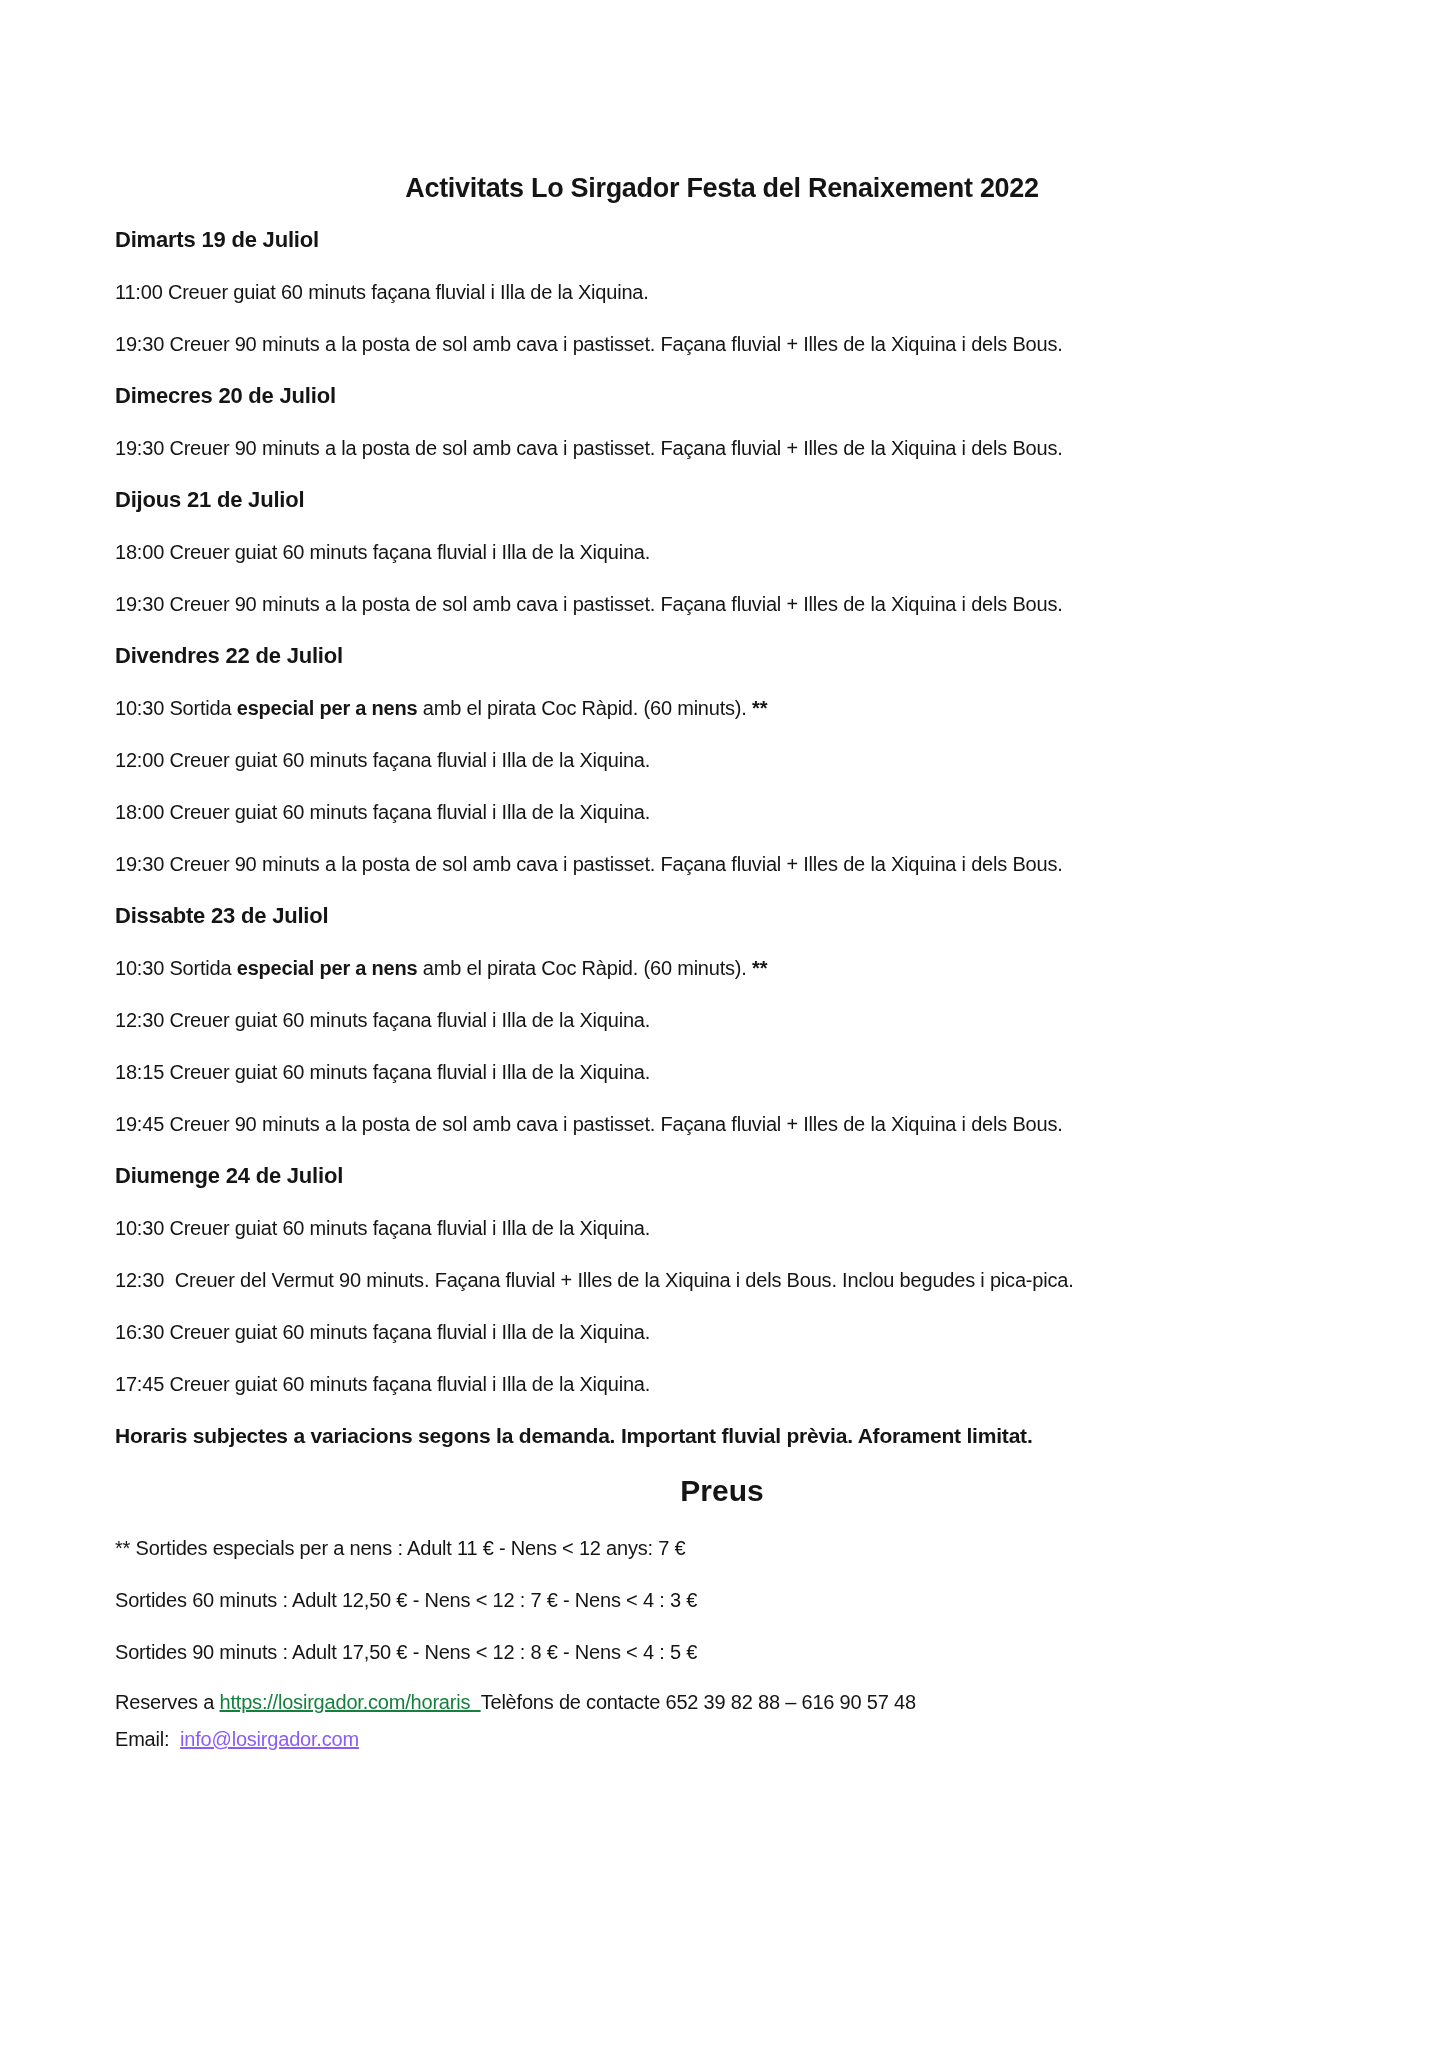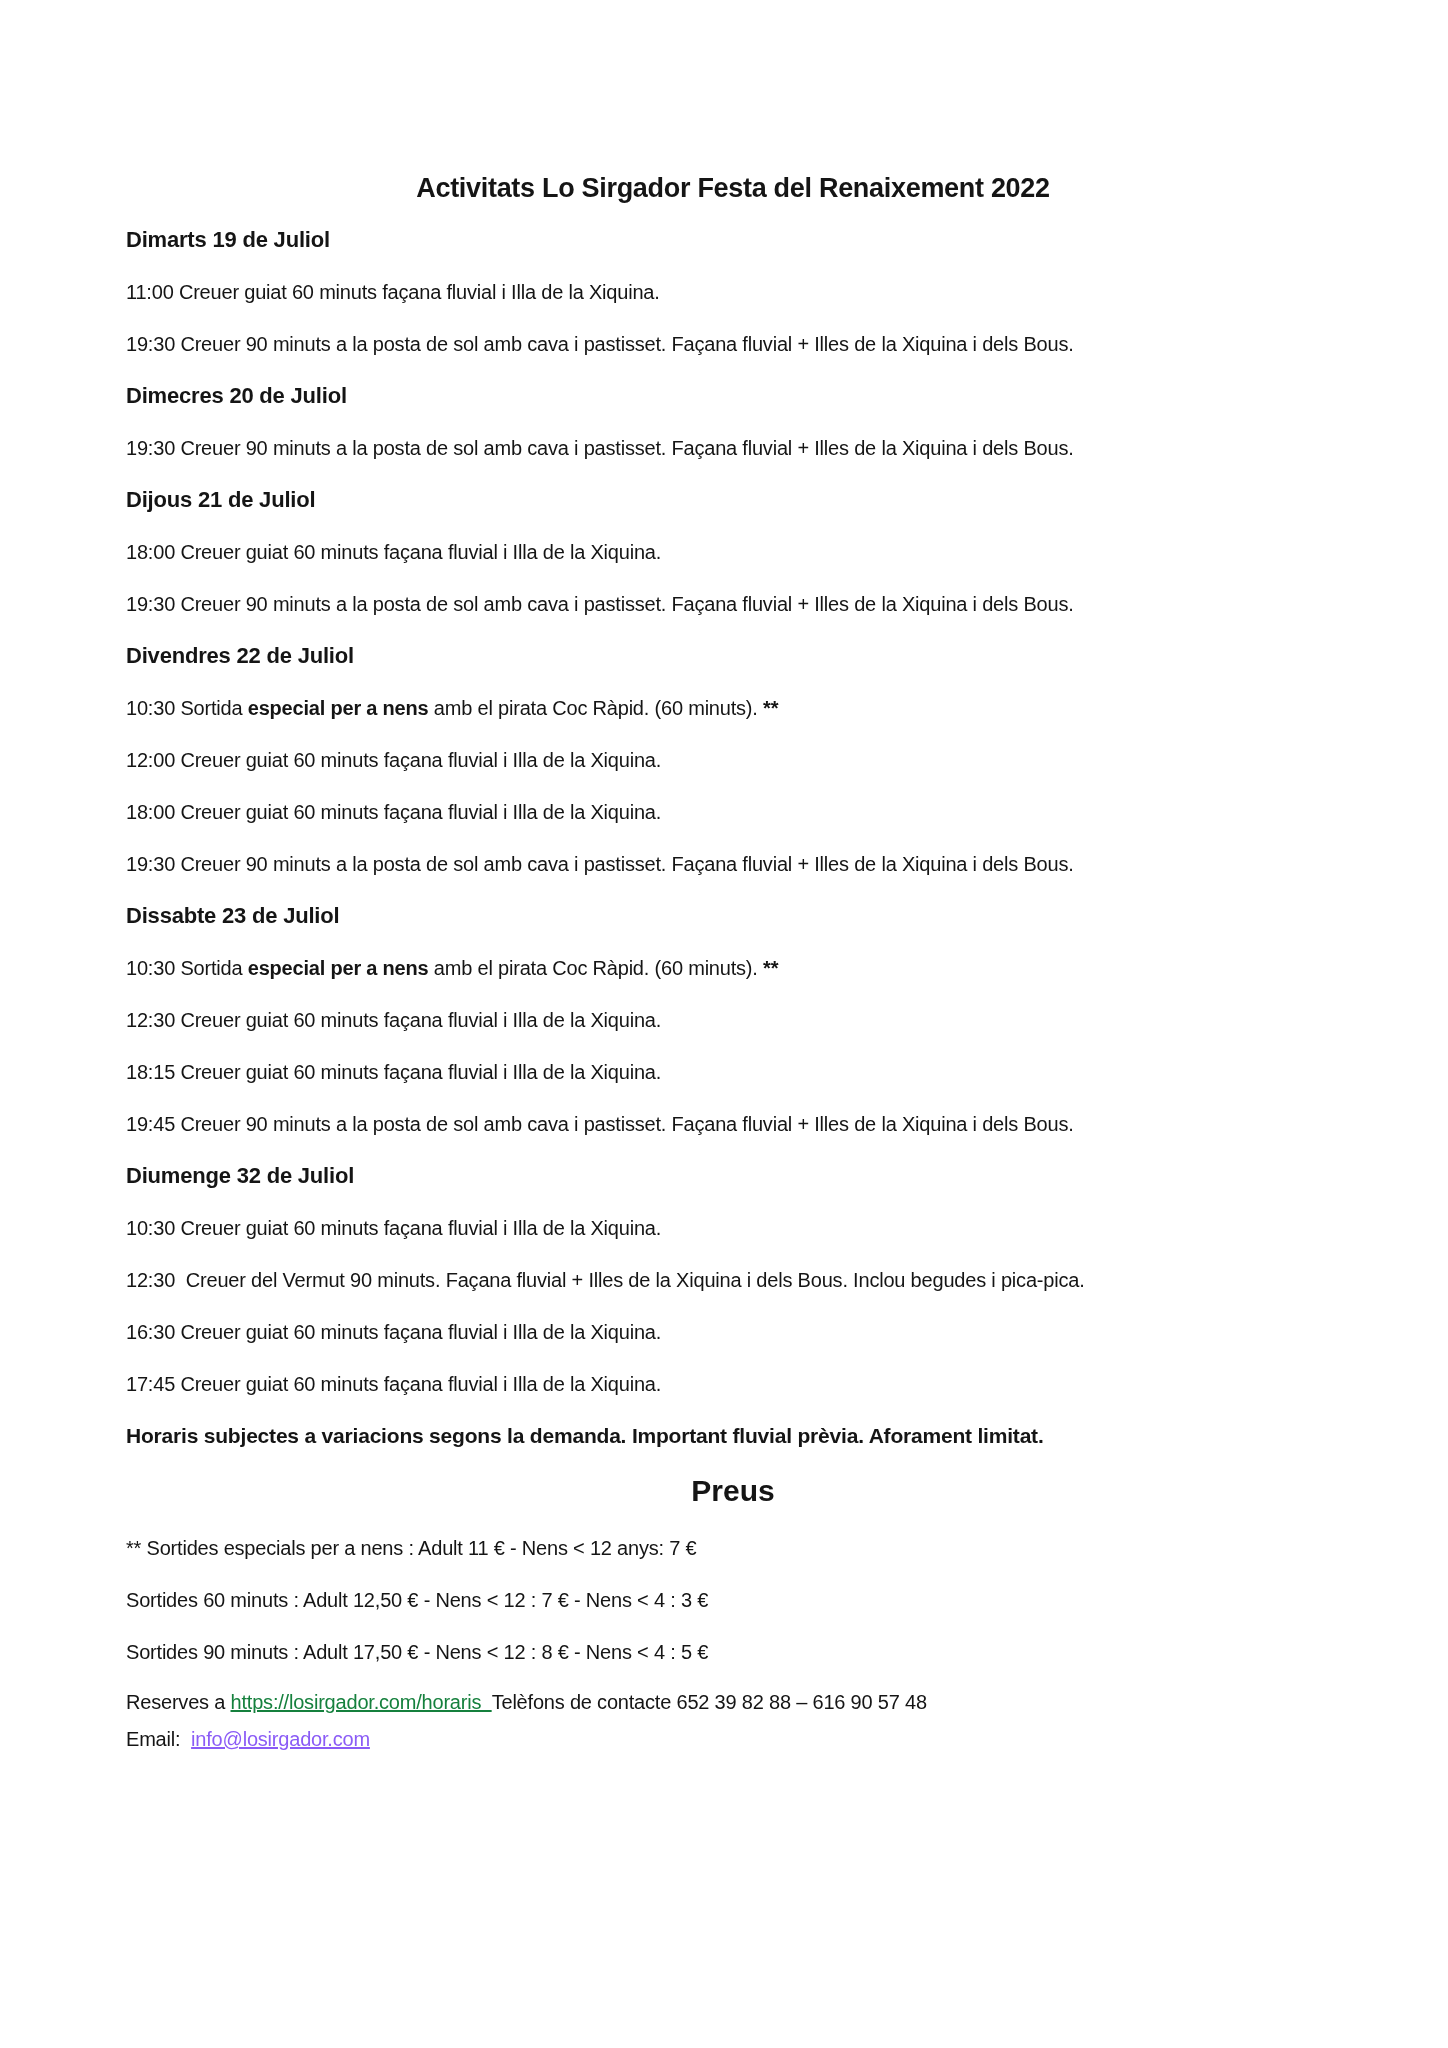--- a/index.html
+++ b/index.html
@@ -11,21 +11,21 @@
     position: relative;
     width: 1448px;
     height: 2048px;
     background: #ffffff;
     overflow: hidden;
     font-family: "Liberation Sans", "DejaVu Sans", sans-serif;
     color: #151515;
   }
   .content {
     position: absolute;
-    left: 126px;
+    left: 115px;
     top: 168px;
     width: 1214px;
   }
   .title {
     font-size: 27px;
     font-weight: 700;
     text-align: center;
     line-height: 40px;
     margin: 0 0 12px 0;
     letter-spacing: -0.3px;
@@ -90,21 +90,21 @@
         <p class="day">Divendres 22 de Juliol</p>
         <p class="event"><span>10:30 Sortida </span><span class="b">especial per a nens</span><span> amb el pirata Coc Ràpid. (60 minuts). </span><span class="b">**</span></p>
         <p class="event"><span>12:00 Creuer guiat 60 minuts façana fluvial i Illa de la Xiquina.</span></p>
         <p class="event"><span>18:00 Creuer guiat 60 minuts façana fluvial i Illa de la Xiquina.</span></p>
         <p class="event"><span>19:30 Creuer 90 minuts a la posta de sol amb cava i pastisset. Façana fluvial + Illes de la Xiquina i dels Bous.</span></p>
         <p class="day">Dissabte 23 de Juliol</p>
         <p class="event"><span>10:30 Sortida </span><span class="b">especial per a nens</span><span> amb el pirata Coc Ràpid. (60 minuts). </span><span class="b">**</span></p>
         <p class="event"><span>12:30 Creuer guiat 60 minuts façana fluvial i Illa de la Xiquina.</span></p>
         <p class="event"><span>18:15 Creuer guiat 60 minuts façana fluvial i Illa de la Xiquina.</span></p>
         <p class="event"><span>19:45 Creuer 90 minuts a la posta de sol amb cava i pastisset. Façana fluvial + Illes de la Xiquina i dels Bous.</span></p>
-        <p class="day">Diumenge 32 de Juliol</p>
+        <p class="day">Diumenge 24 de Juliol</p>
         <p class="event"><span>10:30 Creuer guiat 60 minuts façana fluvial i Illa de la Xiquina.</span></p>
         <p class="event"><span>12:30  Creuer del Vermut 90 minuts. Façana fluvial + Illes de la Xiquina i dels Bous. Inclou begudes i pica-pica.</span></p>
         <p class="event"><span>16:30 Creuer guiat 60 minuts façana fluvial i Illa de la Xiquina.</span></p>
         <p class="event"><span>17:45 Creuer guiat 60 minuts façana fluvial i Illa de la Xiquina.</span></p>
       </div>
     <p class="notice">Horaris subjectes a variacions segons la demanda. Important fluvial prèvia. Aforament limitat.</p>
     <p class="preus">Preus</p>
     <div>
         <p class="event">** Sortides especials per a nens : Adult 11 € - Nens &lt; 12 anys: 7 €</p>
         <p class="event">Sortides 60 minuts : Adult 12,50 € - Nens &lt; 12 : 7 € - Nens &lt; 4 : 3 €</p>

